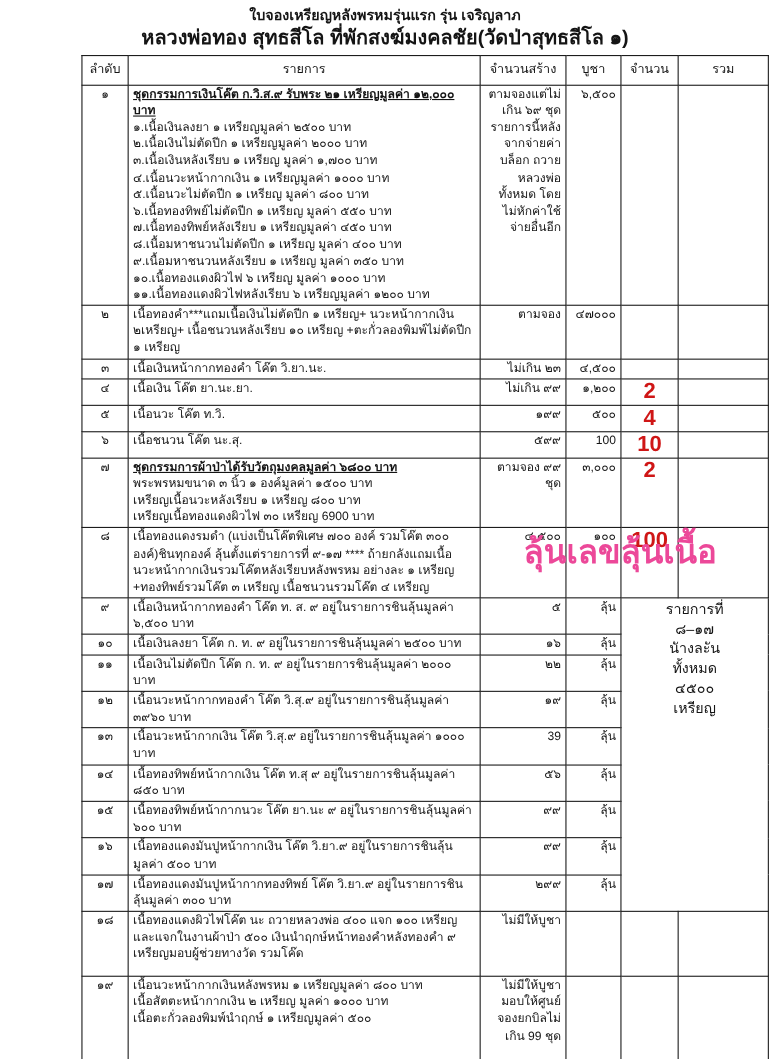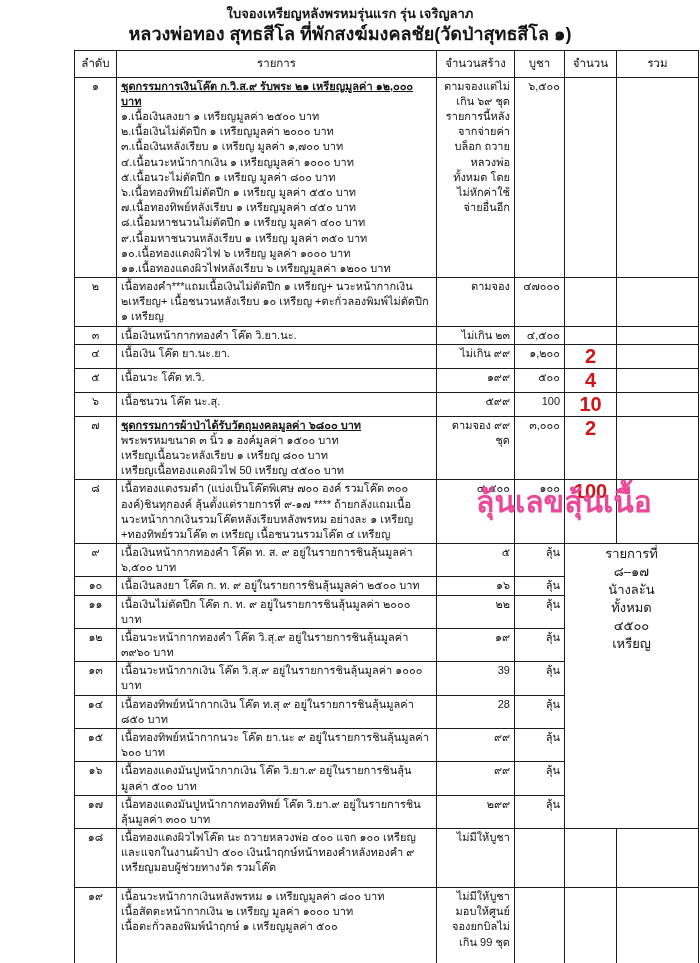--- a/index.html
+++ b/index.html
@@ -141,21 +141,21 @@
             <span class="qty-red">10</span>
           </td>
           <td></td>
         </tr>
         <tr>
           <td class="c-no">๗</td>
           <td>
             <div class="item-title">ชุดกรรมการผ้าป่าได้รับวัตถุมงคลมูลค่า ๖๘๐๐ บาท</div>
             <div>พระพรหมขนาด ๓ นิ้ว ๑ องค์มูลค่า ๑๕๐๐ บาท</div>
             <div>เหรียญเนื้อนวะหลังเรียบ ๑ เหรียญ  ๘๐๐  บาท</div>
-            <div>เหรียญเนื้อทองแดงผิวไฟ 50 เหรียญ  ๔๕๐๐ บาท</div>
+            <div>เหรียญเนื้อทองแดงผิวไฟ ๓๐ เหรียญ  6900 บาท</div>
           </td>
           <td class="c-made">ตามจอง ๙๙ ชุด</td>
           <td class="c-price">๓,๐๐๐</td>
           <td>
             <span class="qty-red">2</span>
           </td>
           <td></td>
         </tr>
         <tr>
           <td class="c-no">๘</td>
@@ -215,21 +215,21 @@
             <div>เนื้อนวะหน้ากากเงิน โค๊ต วิ.สุ.๙ อยู่ในรายการชินลุ้นมูลค่า ๑๐๐๐ บาท</div>
           </td>
           <td class="c-made">39</td>
           <td class="c-price">ลุ้น</td>
         </tr>
         <tr>
           <td class="c-no">๑๔</td>
           <td>
             <div>เนื้อทองทิพย์หน้ากากเงิน โค๊ต ท.สุ ๙ อยู่ในรายการชินลุ้นมูลค่า ๘๕๐ บาท</div>
           </td>
-          <td class="c-made">28</td>
+          <td class="c-made">๕๖</td>
           <td class="c-price">ลุ้น</td>
         </tr>
         <tr>
           <td class="c-no">๑๕</td>
           <td>
             <div>เนื้อทองทิพย์หน้ากากนวะ โค๊ต ยา.นะ ๙  อยู่ในรายการชินลุ้นมูลค่า ๖๐๐ บาท</div>
           </td>
           <td class="c-made">๙๙</td>
           <td class="c-price">ลุ้น</td>
         </tr>

